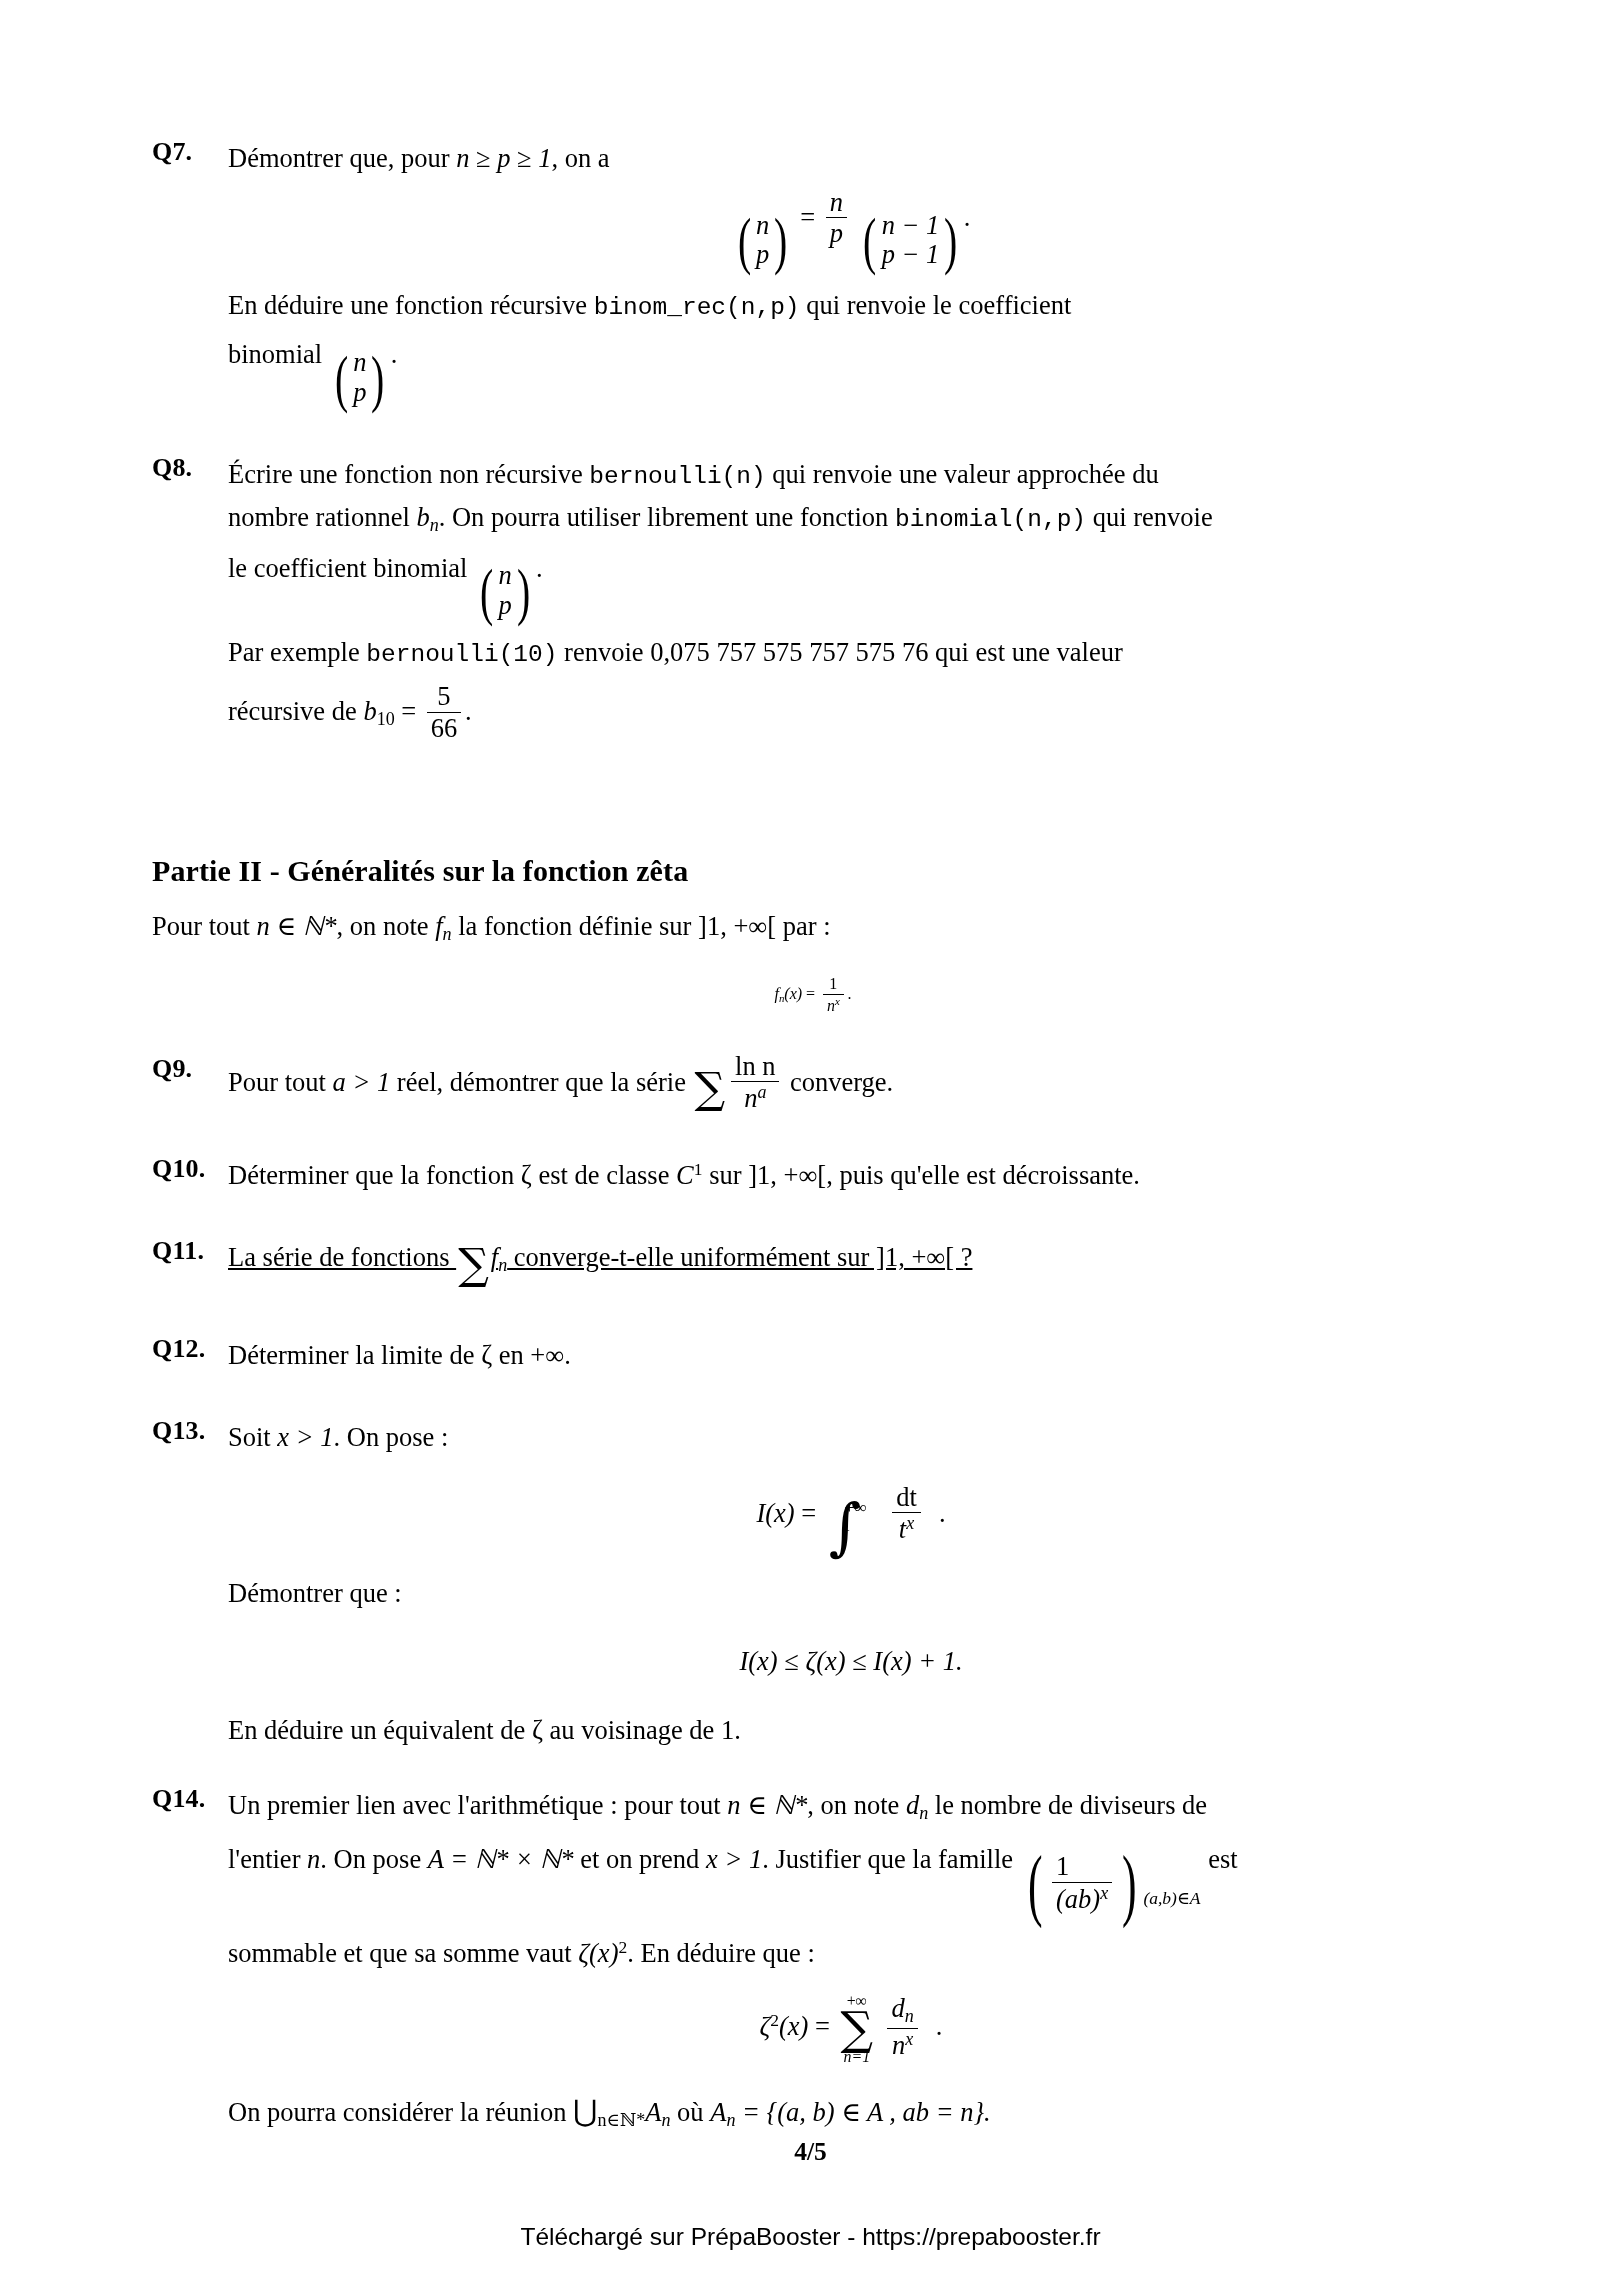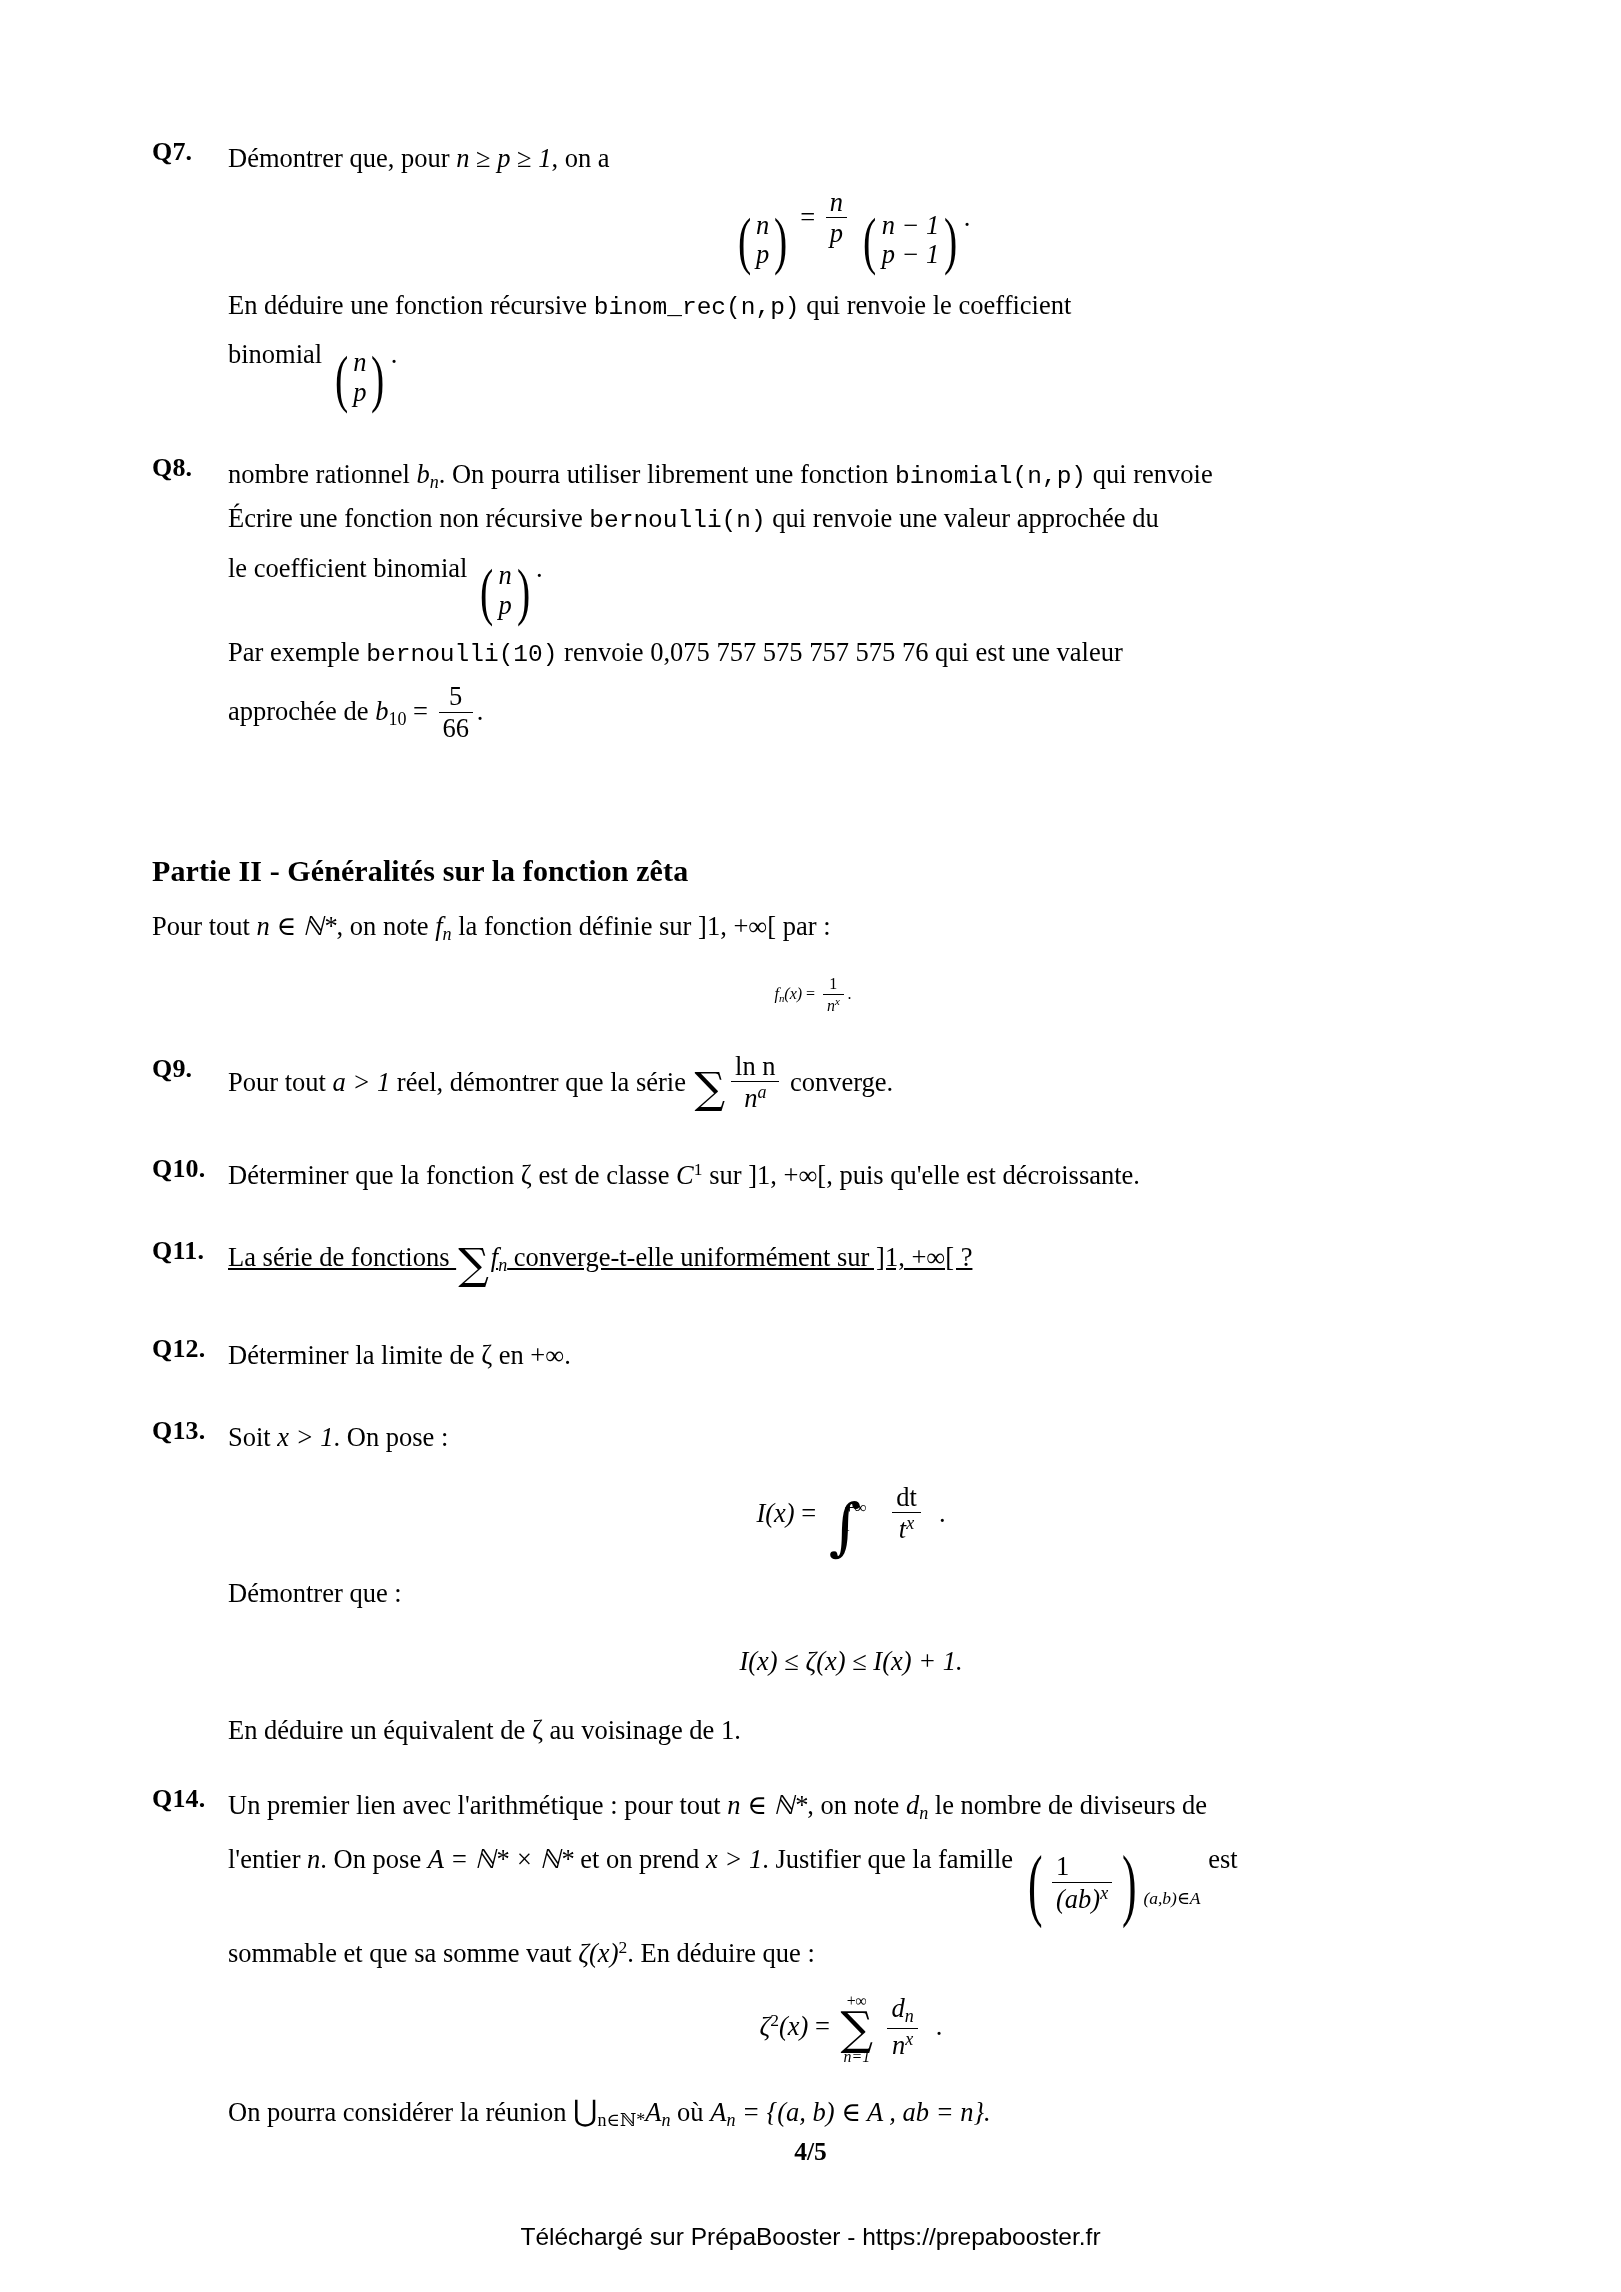--- a/index.html
+++ b/index.html
@@ -287,33 +287,33 @@
       </div>
     </div>
   </div>
 
   <div class="spacer-sm"></div>
 
   <div class="qblock">
     <div class="qlabel">Q8.</div>
     <div class="qbody">
       <div class="just">
+        <span>Écrire une fonction non récursive </span><span class="mono">bernoulli(n)</span><span> qui renvoie une valeur approchée du</span>
+      </div>
+      <div class="just">
         <span>nombre rationnel </span><span class="it">b</span><span class="sub">n</span><span>. On pourra utiliser librement une fonction </span><span class="mono">binomial(n,p)</span><span> qui renvoie</span>
-      </div>
-      <div class="just">
-        <span>Écrire une fonction non récursive </span><span class="mono">bernoulli(n)</span><span> qui renvoie une valeur approchée du</span>
       </div>
       <div style="margin-top:5.9px;">
         <span>le coefficient binomial </span><span class="binom"><span class="par">(</span><span class="stack"><span>n</span><span>p</span></span><span class="par">)</span></span><span>.</span>
       </div>
       <div class="just" style="margin-top:9.8px;">
         <span>Par exemple </span><span class="mono">bernoulli(10)</span><span> renvoie </span><span>0,075 757 575 757 575 76</span><span> qui est une valeur</span>
       </div>
       <div style="margin-top:9.8px;">
-        <span>approchée de </span><span class="it">b</span><span class="sub" style="font-style:normal;">10</span>
+        <span>récursive de </span><span class="it">b</span><span class="sub" style="font-style:normal;">10</span>
         <span>=</span>
         <span class="frac">
           <span class="num">5</span>
           <span class="den">66</span>
         </span><span>.</span>
       </div>
     </div>
   </div>
 
   <div class="spacer-lg"></div>

